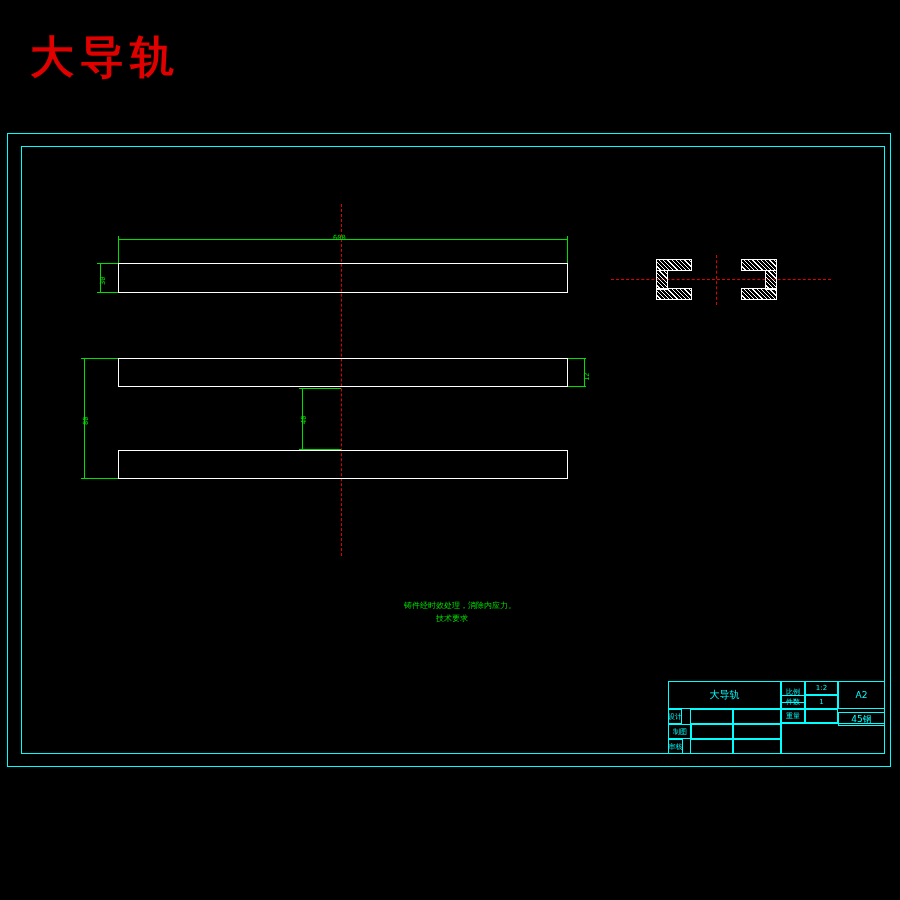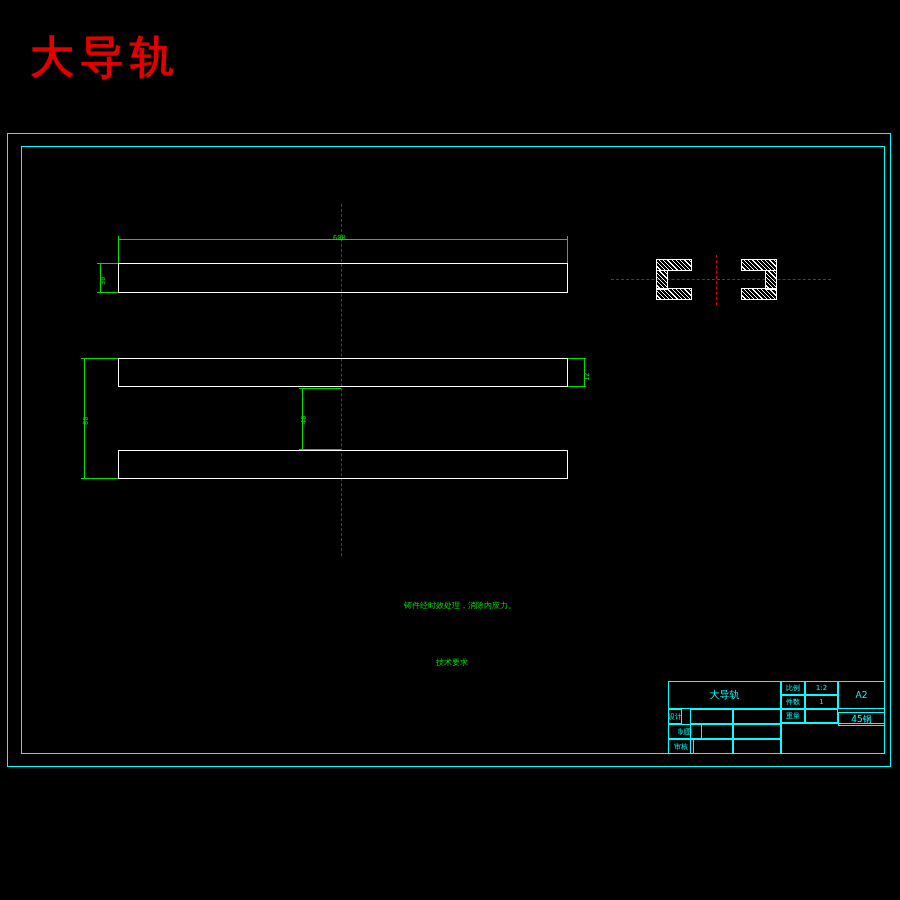--- a/index.html
+++ b/index.html
@@ -112,48 +112,48 @@
     <div class="sect-seg" style="left:0;top:11px;width:12px;height:20px;"></div>
     <div class="sect-seg" style="left:0;top:29px;width:36px;height:12px;"></div>
   </div>
 
   <div class="sect" style="left:741px;top:259px;width:36px;height:41px;">
     <div class="sect-seg" style="left:0;top:0;width:36px;height:12px;"></div>
     <div class="sect-seg" style="left:24px;top:11px;width:12px;height:20px;"></div>
     <div class="sect-seg" style="left:0;top:29px;width:36px;height:12px;"></div>
   </div>
 
-  <div class="note" style="left:436px;top:613px;margin-top:44px;">技术要求</div>
+  <div class="note" style="left:436px;top:613px;">技术要求</div>
   <div class="note" style="left:404px;top:600px;">铸件经时效处理，消除内应力。</div>
 
   <div class="tb">
 
     <div class="cell big" style="left:0;top:0;width:113px;height:28px;">大导轨</div>
 
-    <div class="cell" style="left:113px;top:0;width:24px;height:14px;">比例</div>
+    <div class="cell" style="left:113px;top:0;width:24px;height:22px;">比例</div>
     <div class="cell" style="left:137px;top:0;width:33px;height:14px;">1:2</div>
 
     <div class="cell" style="left:113px;top:14px;width:24px;height:14px;text-align:right;">件数</div>
     <div class="cell" style="left:137px;top:14px;width:33px;height:14px;">1</div>
 
     <div class="cell med" style="left:170px;top:0;width:47px;height:28px;">A2</div>
 
     <div class="cell" style="left:113px;top:28px;width:24px;height:14px;">重量</div>
     <div class="cell" style="left:137px;top:28px;width:33px;height:14px;"></div>
 
     <div class="cell med" style="left:170px;top:31px;width:47px;height:14px;">45钢</div>
 
     <div class="cell" style="left:113px;top:42px;width:104px;height:31px;"></div>
 
     <div class="cell" style="left:0;top:28px;width:14px;height:15px;">设计</div>
     <div class="cell" style="left:22px;top:28px;width:43px;height:15px;"></div>
     <div class="cell" style="left:65px;top:28px;width:48px;height:15px;"></div>
 
-    <div class="cell" style="left:0;top:43px;width:34px;height:15px;">制图</div>
+    <div class="cell" style="left:0;top:43px;width:24px;height:15px;">制图</div>
     <div class="cell" style="left:22px;top:43px;width:43px;height:15px;"></div>
     <div class="cell" style="left:65px;top:43px;width:48px;height:15px;"></div>
 
-    <div class="cell" style="left:0;top:58px;width:26px;height:15px;">审核</div>
+    <div class="cell" style="left:0;top:58px;width:15px;height:15px;">审核</div>
     <div class="cell" style="left:22px;top:58px;width:43px;height:15px;"></div>
     <div class="cell" style="left:65px;top:58px;width:48px;height:15px;"></div>
   </div>
 
 </div>
 
 </body></html>

